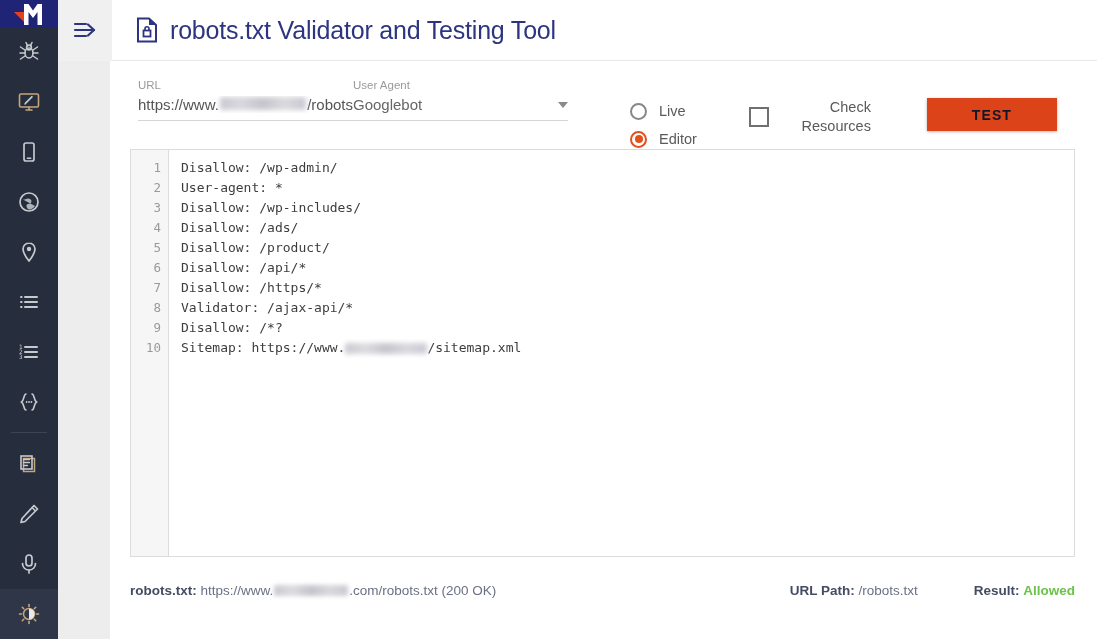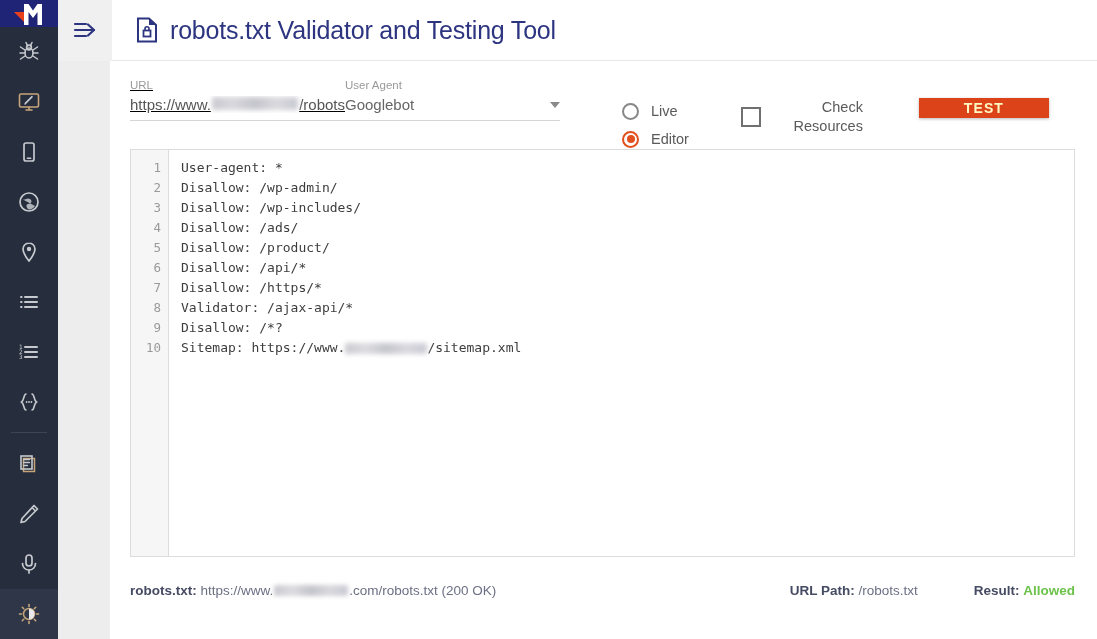--- a/index.html
+++ b/index.html
@@ -55,21 +55,21 @@
   }
 
   
   .controls { display: flex; align-items: flex-start; padding-top: 18px; height: 88px; }
   .field { display: flex; flex-direction: column; }
   .field-label { font-size: 11.5px; color: #9a9a9a; margin-bottom: 5px; }
   .field-underline {
     border-bottom: 1px solid #d5d5d5; padding-bottom: 7px;
     display: flex; align-items: center;
   }
-  .url-field { width: 215px; margin-left: 10px; text-decoration: underline; }
+  .url-field { width: 215px; margin-left: 18px; }
   .url-value {
     font-size: 15px; color: #555; white-space: nowrap; overflow: hidden;
     display: flex; align-items: baseline;
   }
   .blur-chip {
     display: inline-block; height: 13px; width: 96px;
     background: linear-gradient(90deg,#c9c9d0,#d8d8dd,#c4c4cc,#dadade,#c8c8d2);
     filter: blur(2.6px); border-radius: 2px; margin: 0 1px; vertical-align: middle;
   }
   .ua-field { width: 215px; }
@@ -90,22 +90,22 @@
   .radio-label { font-size: 14.5px; color: #5a5a5a; }
 
   .check-wrap { margin-left: 52px; padding-top: 19px; display: flex; align-items: center; cursor: pointer; }
   .checkbox { width: 20px; height: 20px; border: 2px solid #707070; background: #fff; }
   .check-label {
     margin-left: 28px; font-size: 14.5px; color: #5a5a5a; line-height: 19px;
     text-align: right; width: 74px;
   }
 
   .test-btn {
-    margin-left: 56px; margin-top: 19px; width: 130px; height: 20px;
-    background: #dc4318; color: #fef9c3; font-size: 14px; font-weight: bold;
+    margin-left: 56px; margin-top: 19px; width: 130px; height: 33px;
+    background: #dc4318; color: #0f172a; font-size: 14px; font-weight: bold;
     letter-spacing: 1.1px; border: none; cursor: pointer;
     box-shadow: 0 1px 3px rgba(0,0,0,0.28);
   }
 
   
   .editor {
     margin-left: 10px; border: 1px solid #dcdcdc; background: #ffffff;
     height: 408px; display: flex; overflow: hidden;
   }
   .linenums {
@@ -363,22 +363,22 @@
             <div>3</div>
             <div>4</div>
             <div>5</div>
             <div>6</div>
             <div>7</div>
             <div>8</div>
             <div>9</div>
             <div>10</div>
           </div>
           <div class="codearea">
+            <div>Disallow: /wp-admin/</div>
             <div>User-agent: *</div>
-            <div>Disallow: /wp-admin/</div>
             <div>Disallow: /wp-includes/</div>
             <div>Disallow: /ads/</div>
             <div>Disallow: /product/</div>
             <div>Disallow: /api/*</div>
             <div>Disallow: /https/*</div>
             <div>Validator: /ajax-api/*</div>
             <div>Disallow: /*?</div>
             <div><span>Sitemap: https://www.</span><span class="blur-chip-code"></span><span>/sitemap.xml</span></div>
           </div>
         </div>

